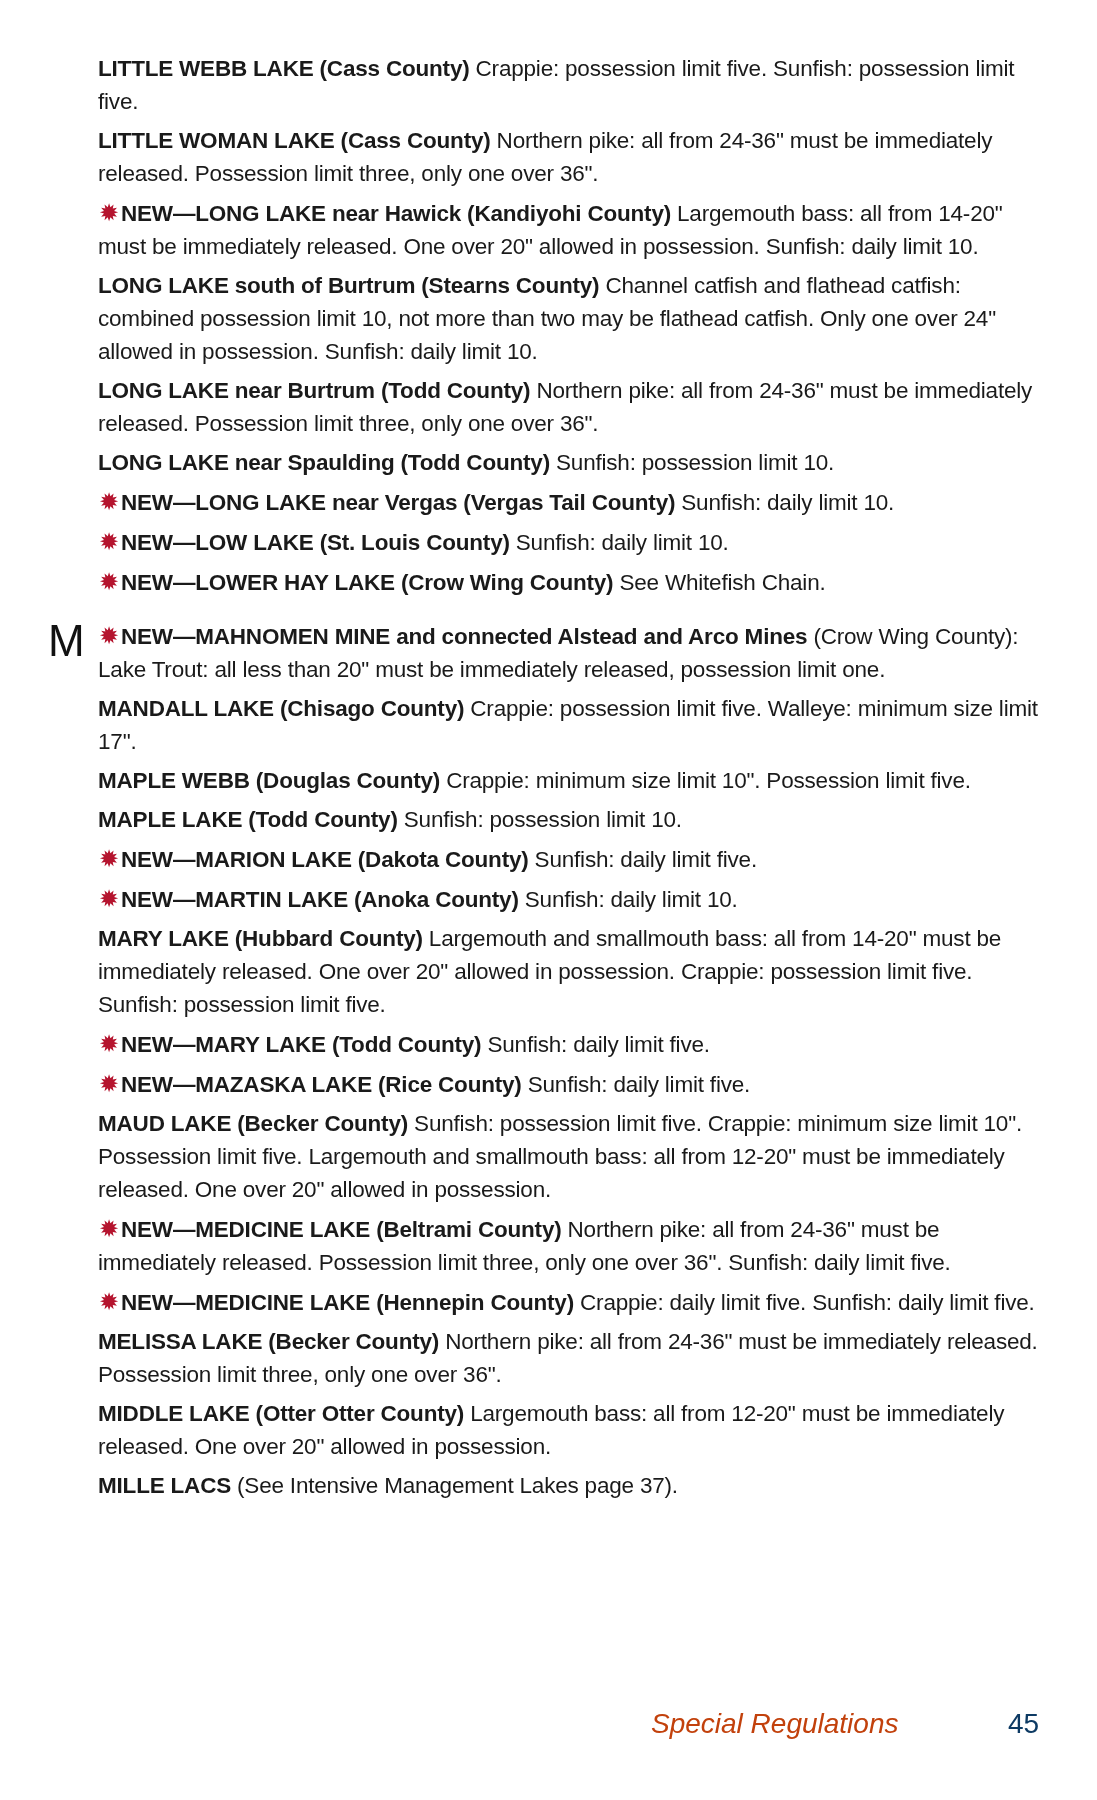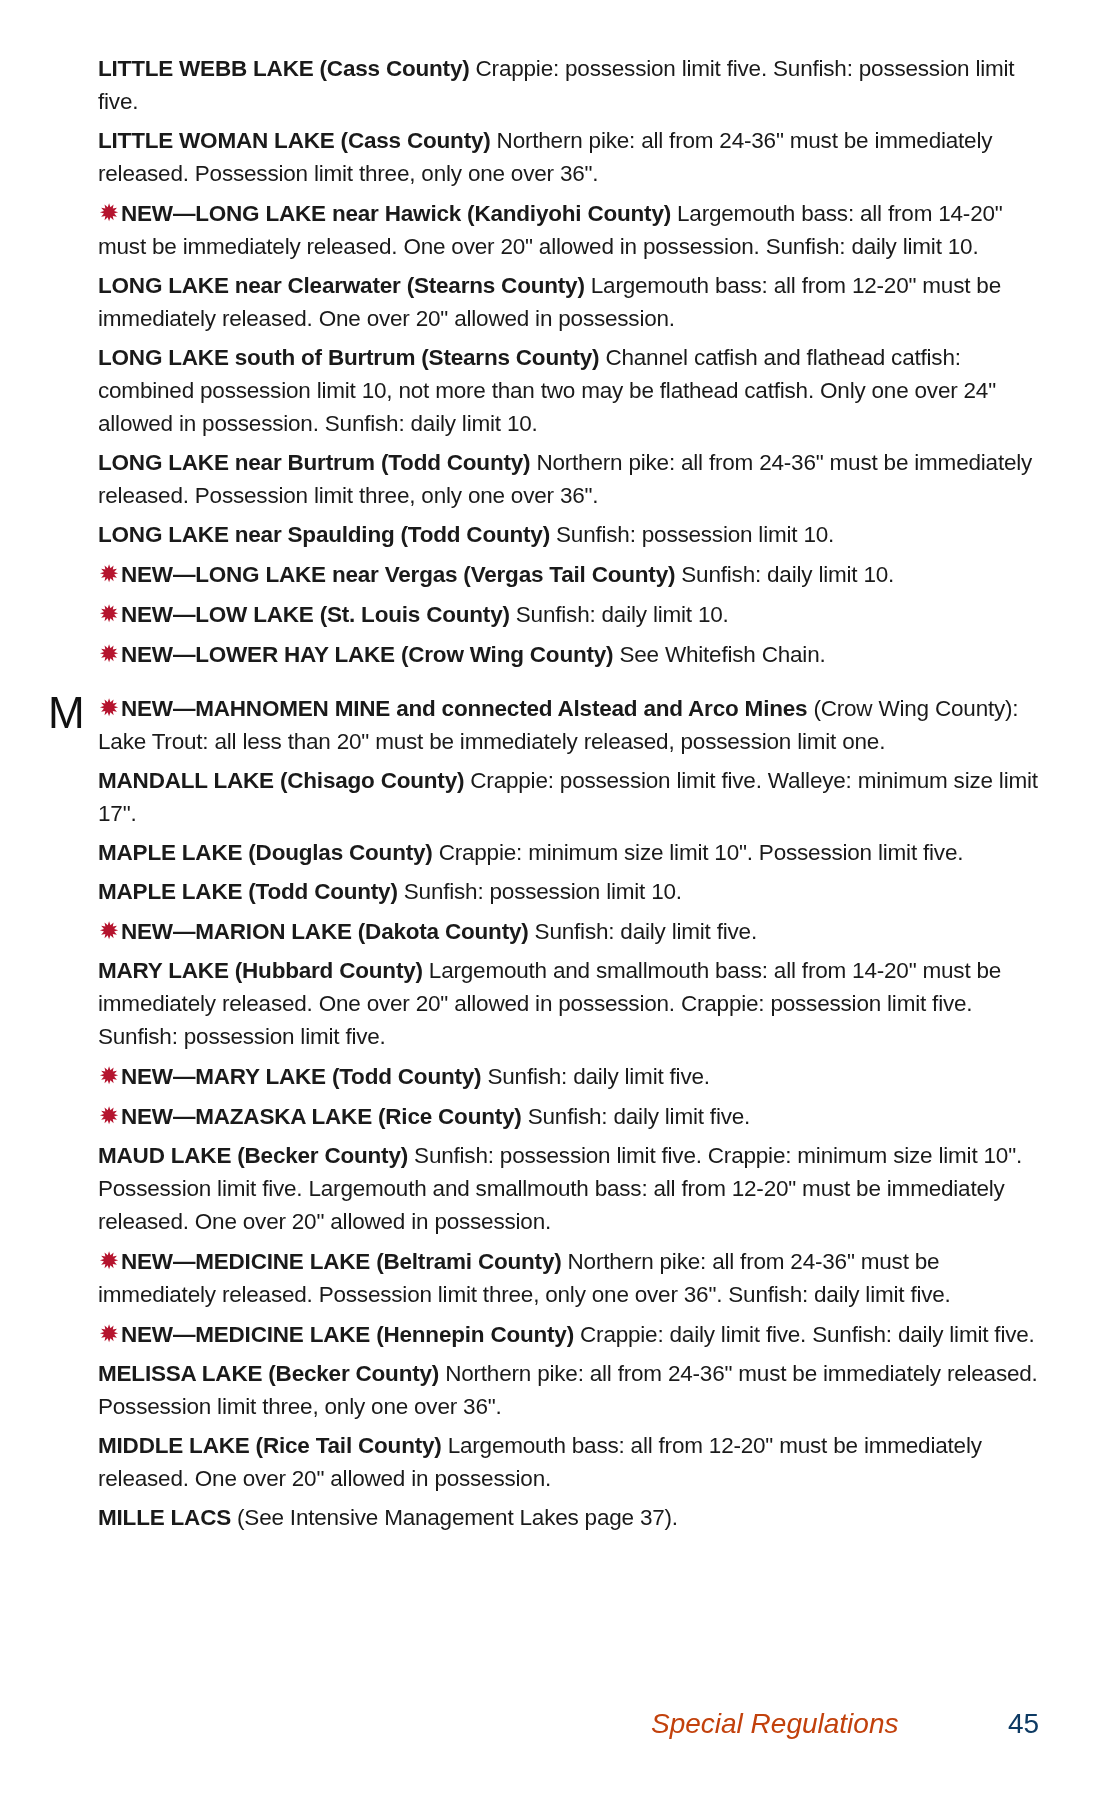--- a/index.html
+++ b/index.html
@@ -15,43 +15,43 @@
   .footer-page { position:absolute; left:1008px; top:1708px; font-size:28px; color:#0d3a63; font-family:"Liberation Sans", sans-serif;text-align:center; }
 </style>
 </head>
 <body>
 
 <div class="content">
   <div id="l-entries">
       <p class="entry"><b>LITTLE WEBB LAKE (Cass County)</b><span> Crappie: possession limit five. Sunfish: possession limit five.</span></p>
       <p class="entry"><b>LITTLE WOMAN LAKE (Cass County)</b><span> Northern pike: all from 24-36" must be immediately released. Possession limit three, only one over 36".</span></p>
       <p class="entry"><span class="star" style="color: rgb(181, 20, 46);">✹</span><b>NEW—LONG LAKE near Hawick (Kandiyohi County)</b><span> Largemouth bass: all from 14-20" must be immediately released. One over 20" allowed in possession. Sunfish: daily limit 10.</span></p>
-      <p class="entry"><b>LONG LAKE near Clearwater (Stearns County)</b><span> Largemouth bass: all from 12-20" must be immediately released. One over 20" allowed in possession.</span></p>
       <p class="entry"><b>LONG LAKE south of Burtrum (Stearns County)</b><span> Channel catfish and flathead catfish: combined possession limit 10, not more than two may be flathead catfish. Only one over 24" allowed in possession. Sunfish: daily limit 10.</span></p>
       <p class="entry"><b>LONG LAKE near Burtrum (Todd County)</b><span> Northern pike: all from 24-36" must be immediately released. Possession limit three, only one over 36".</span></p>
       <p class="entry"><b>LONG LAKE near Spaulding (Todd County)</b><span> Sunfish: possession limit 10.</span></p>
       <p class="entry"><span class="star" style="color: rgb(181, 20, 46);">✹</span><b>NEW—LONG LAKE near Vergas (Vergas Tail County)</b><span> Sunfish: daily limit 10.</span></p>
       <p class="entry"><span class="star" style="color: rgb(181, 20, 46);">✹</span><b>NEW—LOW LAKE (St. Louis County)</b><span> Sunfish: daily limit 10.</span></p>
       <p class="entry"><span class="star" style="color: rgb(181, 20, 46);">✹</span><b>NEW—LOWER HAY LAKE (Crow Wing County)</b><span> See Whitefish Chain.</span></p>
     </div>
   <div class="m-block">
     <div class="section-letter" style="left:-50px; top:0px;">M</div>
     <div id="m-entries">
         <p class="entry"><span class="star" style="color: rgb(181, 20, 46);">✹</span><b>NEW—MAHNOMEN MINE and connected Alstead and Arco Mines</b><span> (Crow Wing County): Lake Trout: all less than 20" must be immediately released, possession limit one.</span></p>
         <p class="entry"><b>MANDALL LAKE (Chisago County)</b><span> Crappie: possession limit five. Walleye: minimum size limit 17".</span></p>
-        <p class="entry"><b>MAPLE LAKE (Douglas County)</b><span> Crappie: minimum size limit 10". Possession limit five.</span></p>
+        <p class="entry"><b>MAPLE WEBB (Douglas County)</b><span> Crappie: minimum size limit 10". Possession limit five.</span></p>
         <p class="entry"><b>MAPLE LAKE (Todd County)</b><span> Sunfish: possession limit 10.</span></p>
         <p class="entry"><span class="star" style="color: rgb(181, 20, 46);">✹</span><b>NEW—MARION LAKE (Dakota County)</b><span> Sunfish: daily limit five.</span></p>
+        <p class="entry"><span class="star" style="color: rgb(181, 20, 46);">✹</span><b>NEW—MARTIN LAKE (Anoka County)</b><span> Sunfish: daily limit 10.</span></p>
         <p class="entry"><b>MARY LAKE (Hubbard County)</b><span> Largemouth and smallmouth bass: all from 14-20" must be immediately released. One over 20" allowed in possession. Crappie: possession limit five. Sunfish: possession limit five.</span></p>
         <p class="entry"><span class="star" style="color: rgb(181, 20, 46);">✹</span><b>NEW—MARY LAKE (Todd County)</b><span> Sunfish: daily limit five.</span></p>
         <p class="entry"><span class="star" style="color: rgb(181, 20, 46);">✹</span><b>NEW—MAZASKA LAKE (Rice County)</b><span> Sunfish: daily limit five.</span></p>
         <p class="entry"><b>MAUD LAKE (Becker County)</b><span> Sunfish: possession limit five. Crappie: minimum size limit 10". Possession limit five. Largemouth and smallmouth bass: all from 12-20" must be immediately released. One over 20" allowed in possession.</span></p>
         <p class="entry"><span class="star" style="color: rgb(181, 20, 46);">✹</span><b>NEW—MEDICINE LAKE (Beltrami County)</b><span> Northern pike: all from 24-36" must be immediately released. Possession limit three, only one over 36". Sunfish: daily limit five.</span></p>
         <p class="entry"><span class="star" style="color: rgb(181, 20, 46);">✹</span><b>NEW—MEDICINE LAKE (Hennepin County)</b><span> Crappie: daily limit five. Sunfish: daily limit five.</span></p>
         <p class="entry"><b>MELISSA LAKE (Becker County)</b><span> Northern pike: all from 24-36" must be immediately released. Possession limit three, only one over 36".</span></p>
-        <p class="entry"><b>MIDDLE LAKE (Rice Tail County)</b><span> Largemouth bass: all from 12-20" must be immediately released. One over 20" allowed in possession.</span></p>
+        <p class="entry"><b>MIDDLE LAKE (Otter Otter County)</b><span> Largemouth bass: all from 12-20" must be immediately released. One over 20" allowed in possession.</span></p>
         <p class="entry"><b>MILLE LACS</b><span> (See Intensive Management Lakes page 37).</span></p>
       </div>
   </div>
 </div>
 
 <div class="footer-title">Special Regulations</div>
 <div class="footer-page">45</div>
 
 </body></html>

